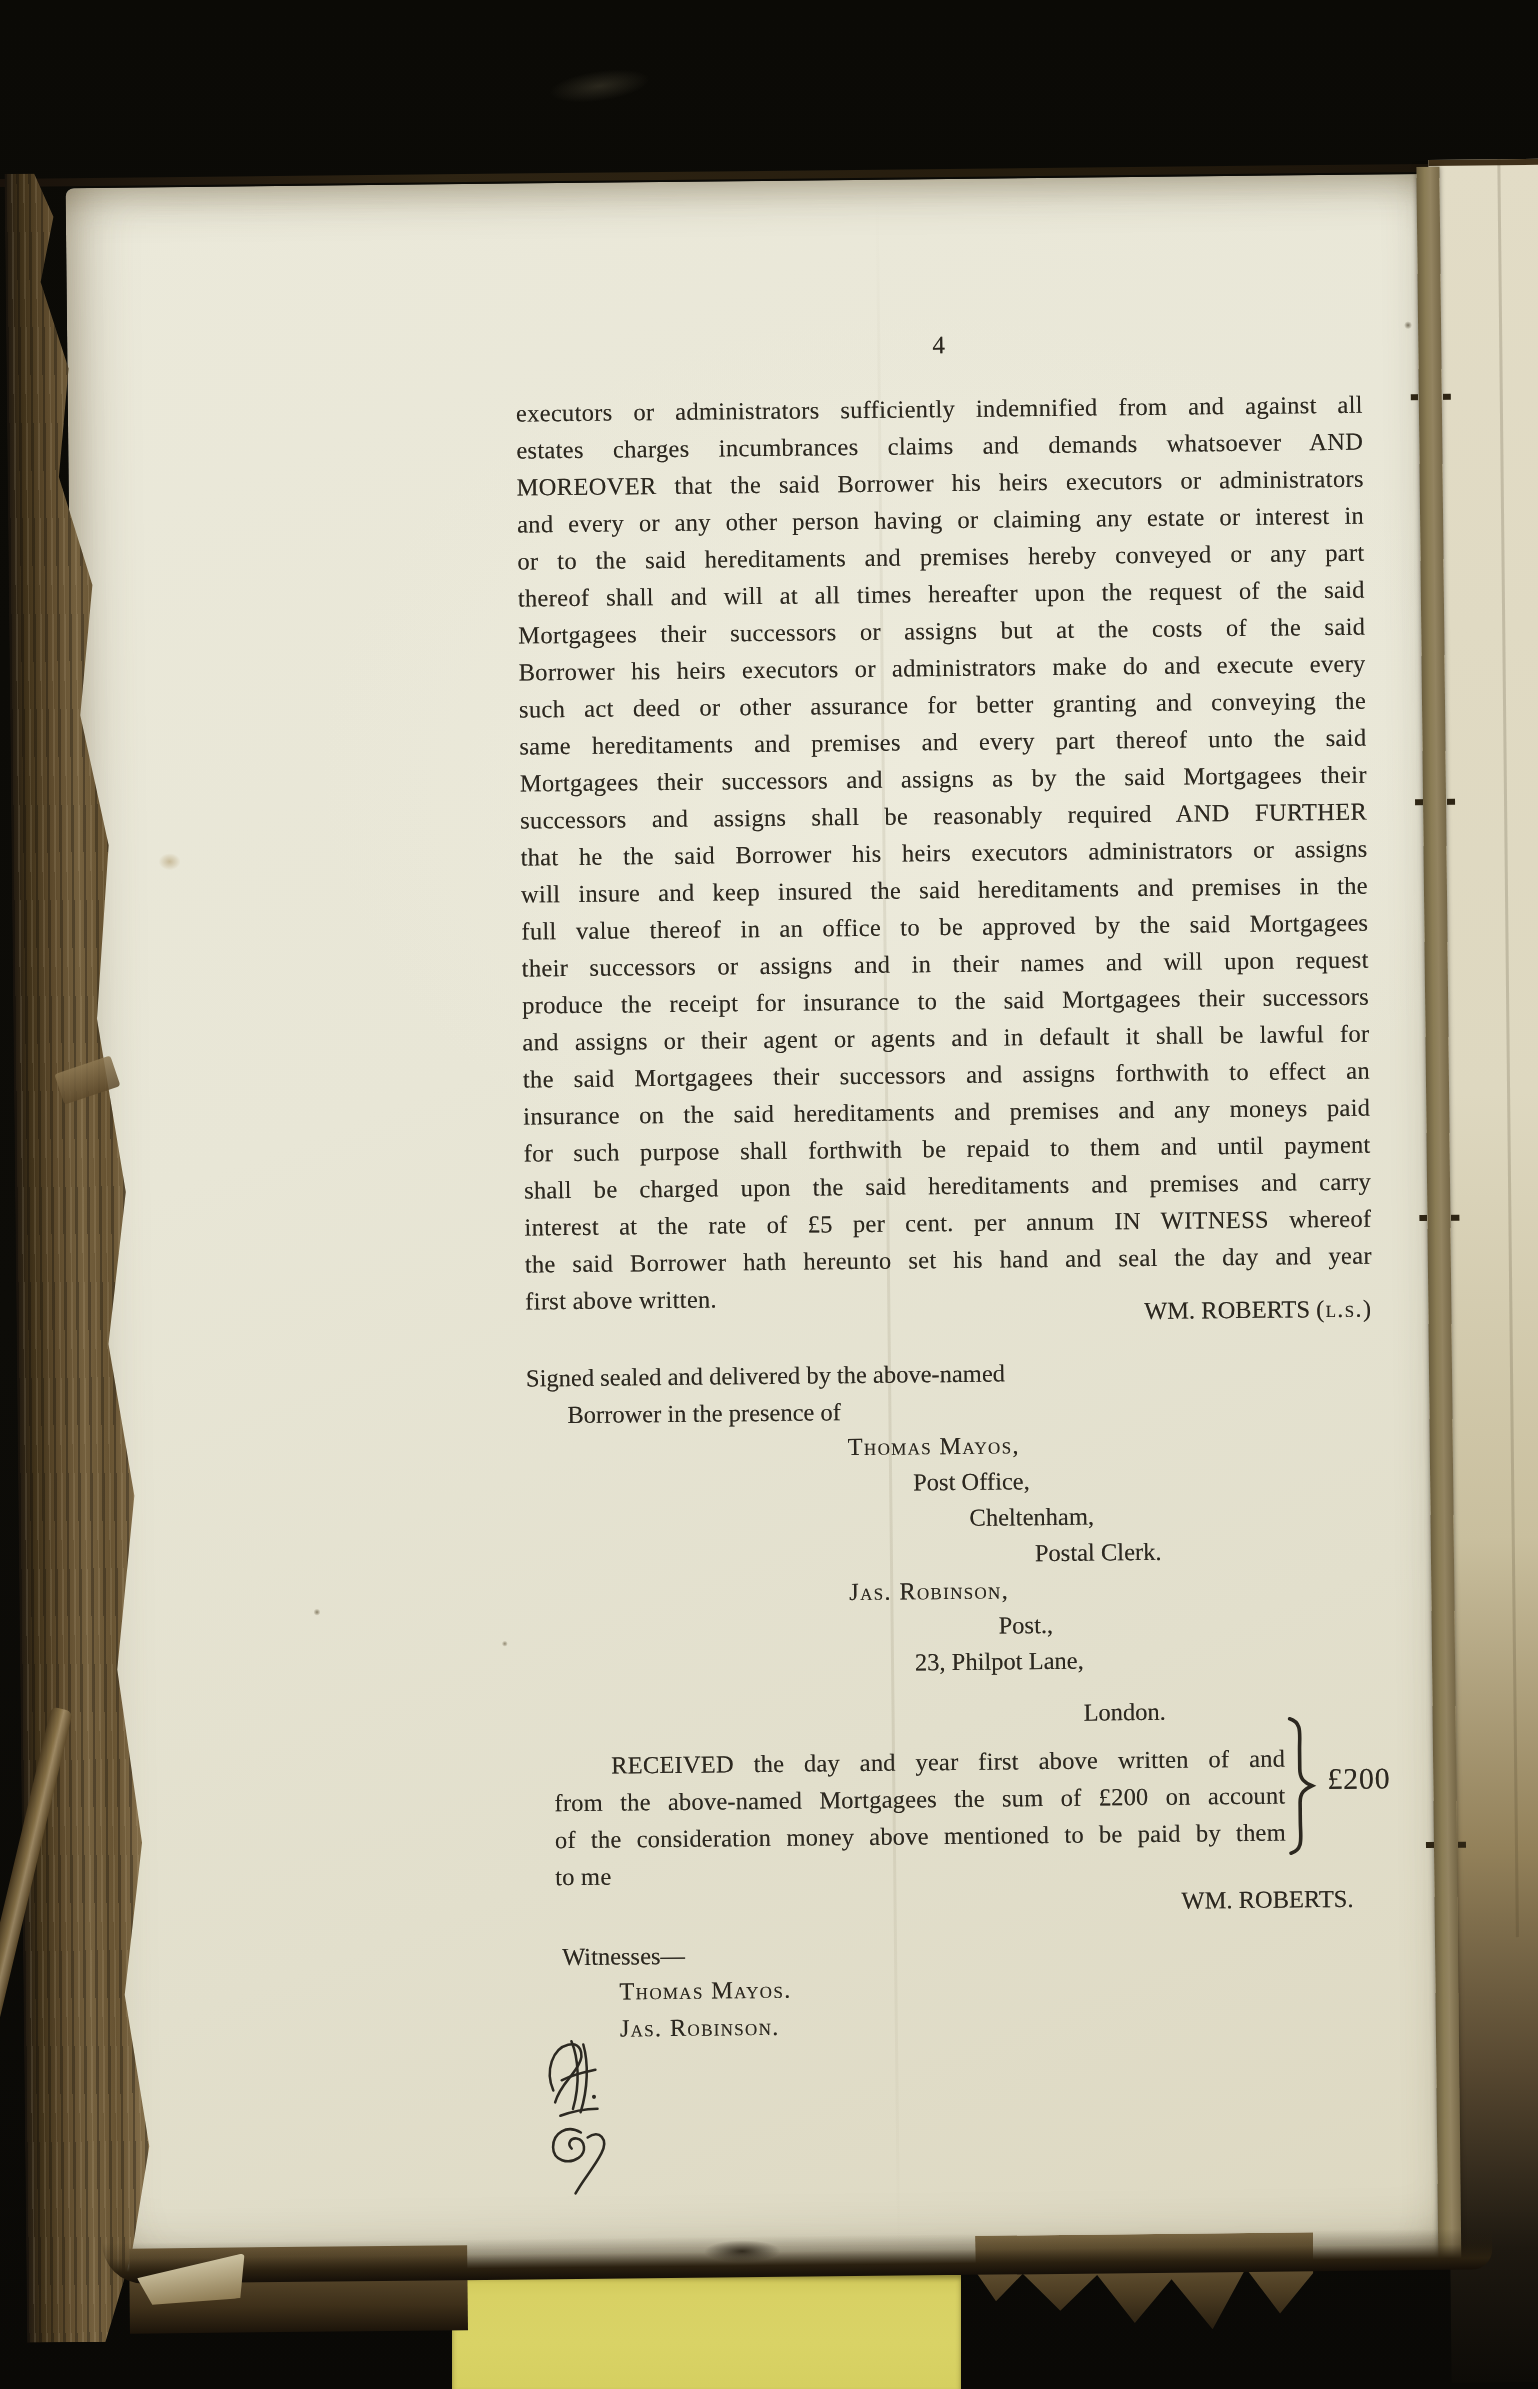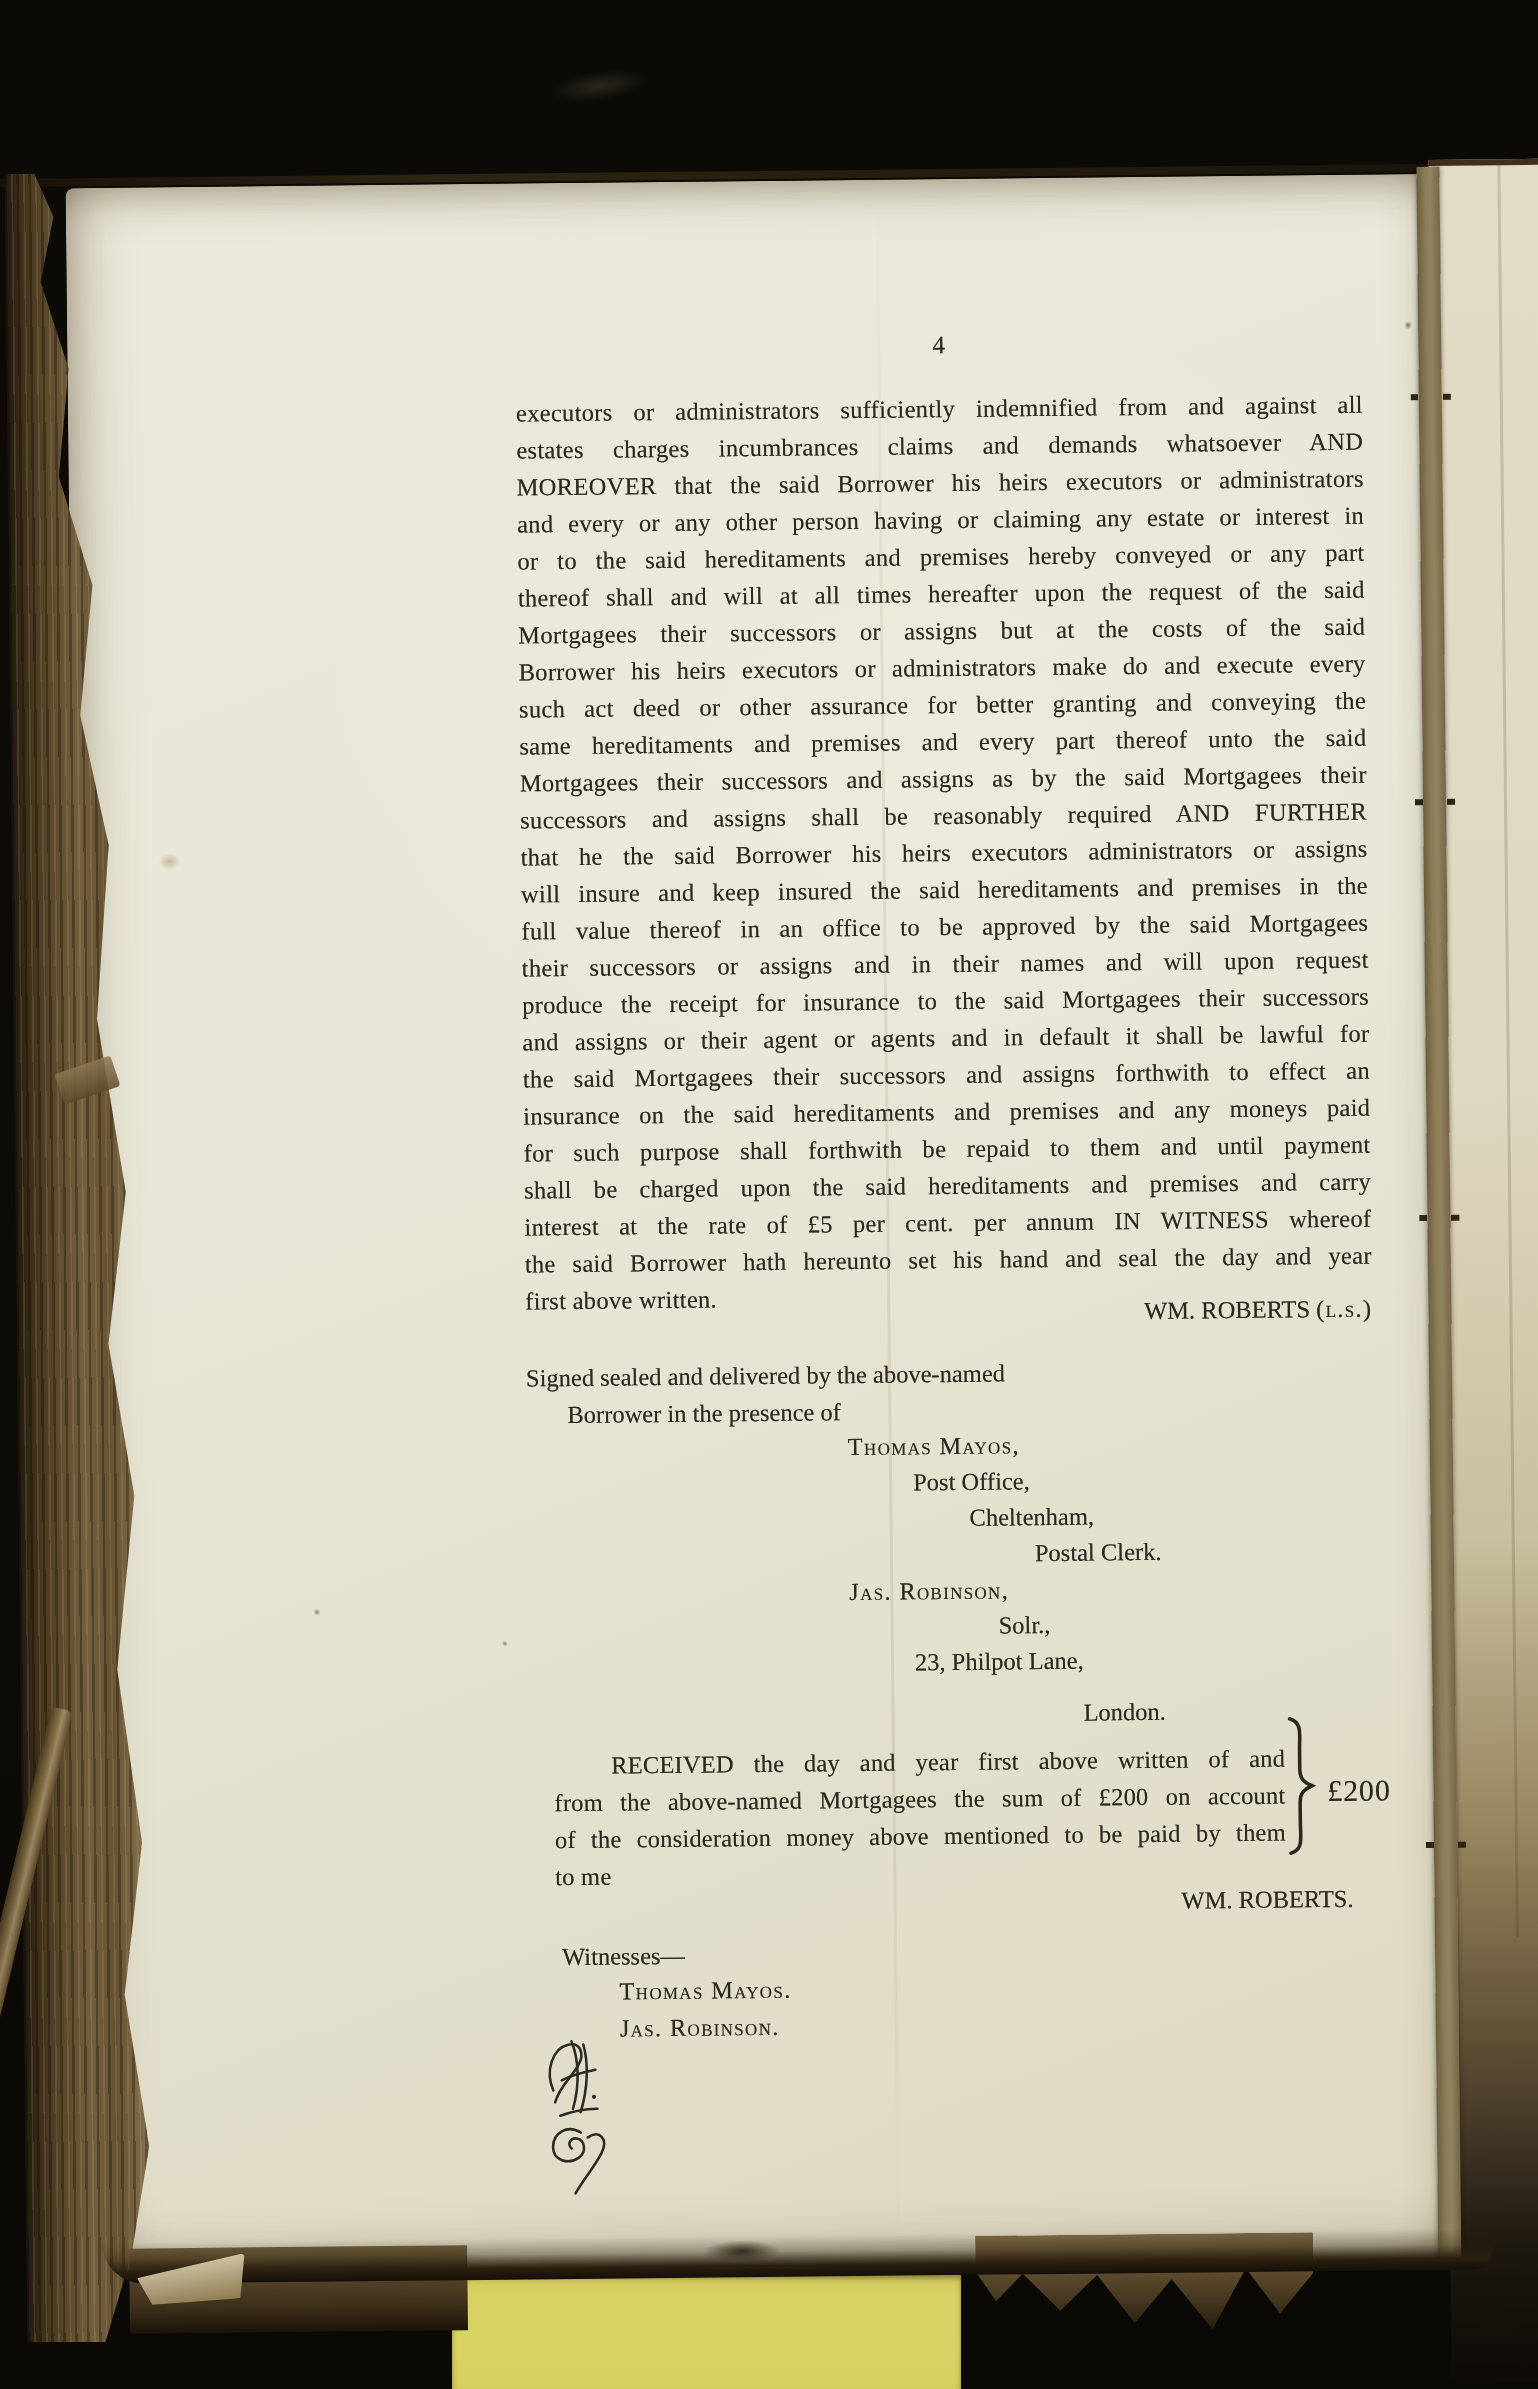--- a/index.html
+++ b/index.html
@@ -82,21 +82,21 @@
   .bl:after{content:"";display:inline-block;width:100%;height:0;}
   .bl.plain{text-align:left;}
   .bl.plain:after{content:none;}
   .abs{position:absolute;font-size:24.5px;line-height:34px;white-space:nowrap;}
   .sc{font-variant:small-caps;letter-spacing:1.3px;}
   .sig-right{text-align:right;}
   .receipt-block{position:absolute;left:472px;top:1564px;width:731px;}
   .receipt-block .bl{letter-spacing:0.2px;}
   .indent1{text-indent:57px;}
   .brace{position:absolute;left:1204px;top:1537px;width:32px;height:147px;}
-  .amount{position:absolute;left:1245px;top:1587px;font-size:30px;letter-spacing:0.8px;margin-top:12px;}
+  .amount{position:absolute;left:1245px;top:1587px;font-size:30px;letter-spacing:0.8px;}
   .handwriting{position:absolute;left:456px;top:1853px;width:148px;height:161px;}
 </style>
 </head>
 <body>
 
 <div class="scene">
 
   <div class="scanner-smudge"></div>
   <div class="sticky-note"></div>
 
@@ -166,21 +166,21 @@
         <span class="sc">(l.s.)</span>
       </div>
 
       <div class="abs" style="left:448px;top:1178px;">Signed sealed and delivered by the above-named</div>
       <div class="abs" style="left:489px;top:1215px;">Borrower in the presence of</div>
       <div class="abs sc" style="left:769px;top:1250px;">Thomas Mayos,</div>
       <div class="abs" style="left:834px;top:1286px;">Post Office,</div>
       <div class="abs" style="left:890px;top:1322px;">Cheltenham,</div>
       <div class="abs" style="left:955px;top:1358px;">Postal Clerk.</div>
       <div class="abs sc" style="left:769px;top:1395px;">Jas. Robinson,</div>
-      <div class="abs" style="left:918px;top:1430px;">Solr.,</div>
+      <div class="abs" style="left:918px;top:1430px;">Post.,</div>
       <div class="abs" style="left:834px;top:1466px;">23, Philpot Lane,</div>
       <div class="abs" style="left:1002px;top:1502px;margin-top:16px;">London.</div>
 
       <div class="receipt-block">
         <div class="bl indent1">RECEIVED the day and year first above written of and</div>
         <div class="bl">from the above-named Mortgagees the sum of £200 on account</div>
         <div class="bl">of the consideration money above mentioned to be paid by them</div>
         <div class="bl plain">to me</div>
       </div>
 

